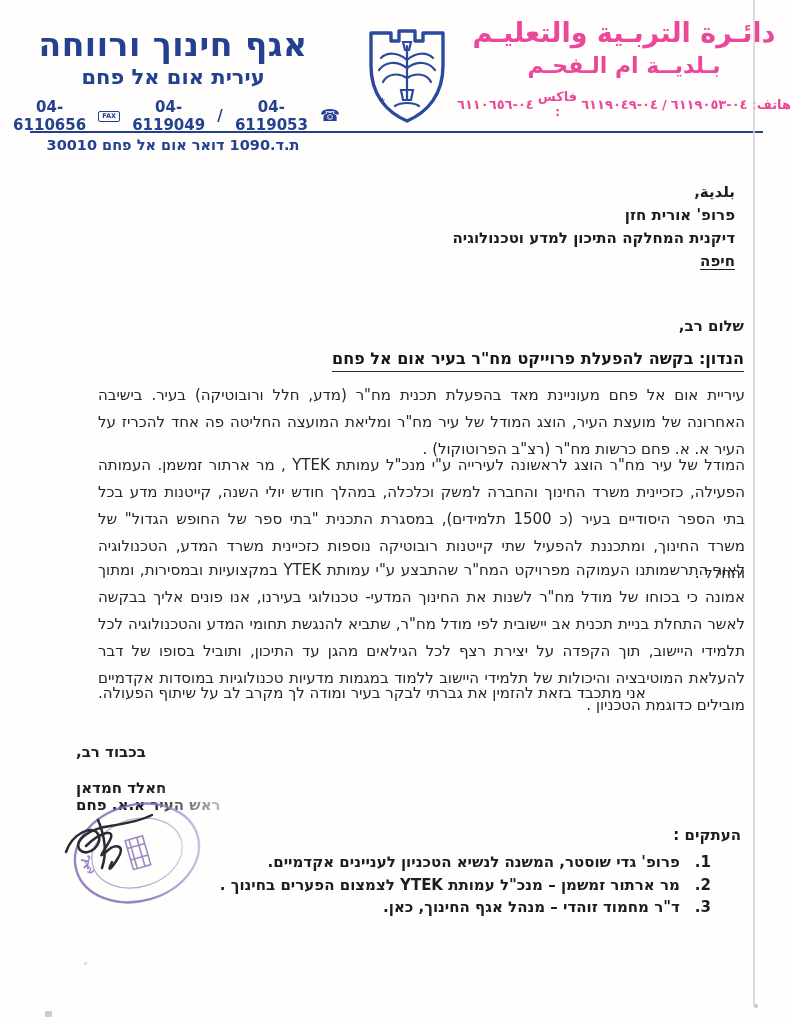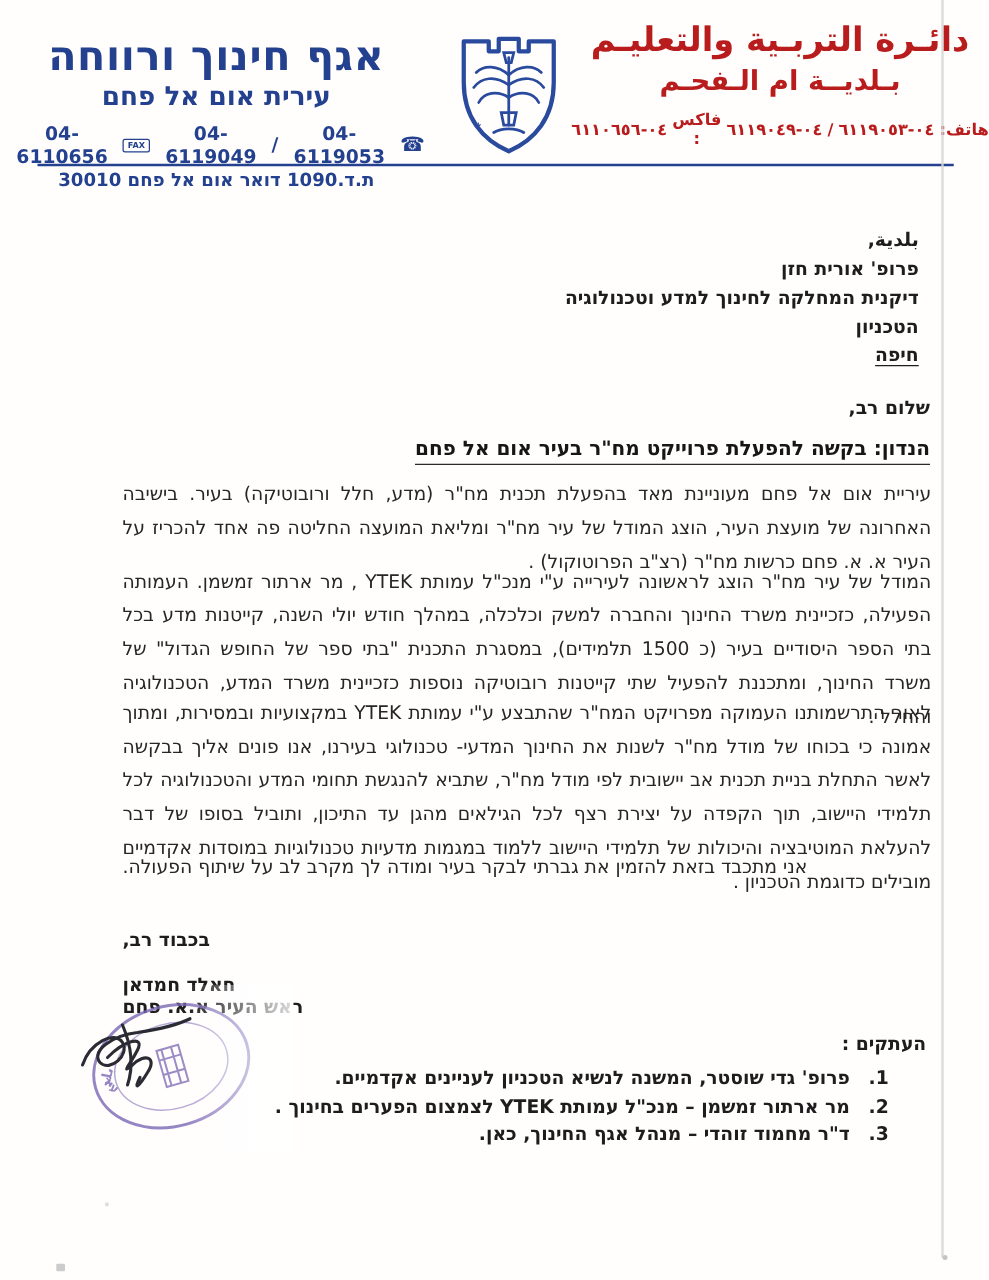--- a/index.html
+++ b/index.html
@@ -12,39 +12,39 @@
   .hdr-heb{position:absolute; left:6px; top:28px; width:334px; text-align:center; color:#24418f;}
   .hdr-heb .t1{font-size:33px; font-weight:bold; letter-spacing:.5px; line-height:34px;}
   .hdr-heb .t2{font-size:21px; font-weight:bold; margin-top:3px;}
   .contact-row{margin-top:9px; display:flex; justify-content:center; align-items:center; gap:5px;
     direction:rtl; font-size:15px; font-weight:bold;}
   .contact-row .num{direction:ltr; unicode-bidi:embed;}
   .phone-glyph{font-size:16px; line-height:14px;}
   .fax-box{display:inline-block; border:1.5px solid #24418f; border-radius:2px;
     font-size:6.5px; font-weight:bold; padding:1px 3px; line-height:7px; vertical-align:middle;}
   .hdr-heb .t3{font-size:14.5px; font-weight:bold; margin-top:3px;}
-  .hdr-arb{position:absolute; right:4px; top:18px; width:326px; text-align:center; color:#b91c1c;}
+  .hdr-arb{position:absolute; right:4px; top:18px; width:326px; text-align:center; color:#ec4899;}
   .hdr-arb .t1{font-size:27px; font-weight:bold; line-height:30px;}
   .hdr-arb .t2{font-size:22px; font-weight:bold; margin-top:5px;}
   .hdr-arb .contact-row{font-size:13px; margin-top:11px; gap:4px;}
   .hdr-arb .t3{font-size:14px; font-weight:bold; margin-top:2px;}
   .logo{position:absolute; left:356px; top:24px;}
   .rule{position:absolute; top:131px; left:30px; width:733px; height:2.2px; background:#24418f;}
   
   .recipient{position:absolute; top:181px; right:56px; text-align:right;
     font-size:15px; font-weight:600; color:#1d1d1d; line-height:23px;}
   .recipient .underlined{text-decoration:underline; text-underline-offset:3px;}
   .greeting{position:absolute; top:317px; right:47px; font-size:15px; font-weight:bold; color:#1d1d1d;}
   .subject{position:absolute; top:349px; right:47px; font-size:16px; font-weight:bold; color:#161616;
     border-bottom:1.6px solid #2a2a2a; padding-bottom:3px;}
   .para{position:absolute; right:46px; left:98px; font-size:15px; line-height:27px;
     text-align:justify; color:#262626;}
   .p1{top:382px;} .p2{top:452px;} .p3{top:557px;}
   .p4{position:absolute; top:684px; right:58px; left:98px; font-size:15px; text-align:left; color:#262626;}
-  .closing{position:absolute; left:98px; top:744px; font-size:15px; font-weight:600;
+  .closing{position:absolute; left:76px; top:744px; font-size:15px; font-weight:600;
     color:#1d1d1d; line-height:17px; text-align:left;}
   .signer{margin-top:19px;}
   
   .copies-label{position:absolute; top:826px; right:50px; font-size:15px; font-weight:700; color:#1d1d1d;}
   .copies{position:absolute; top:851px; right:80px; display:flex; flex-direction:column; color:#1d1d1d;}
   .copy-row{display:flex; direction:rtl; gap:15px; font-size:15px; font-weight:600; line-height:22.7px;}
   .copy-row .n{min-width:16px; text-align:right;}
   
   .stamp{position:absolute; left:50px; top:788px;}
   .edge-line{position:absolute; left:753px; top:0; width:2px; height:1006px; background:#d6d6d6; opacity:.85;}
@@ -107,22 +107,21 @@
       <span>فاكس :</span>
       <span class="num">٠٤-٦١١٠٦٥٦</span>
     </div>
   </div>
 
   <div class="rule"></div>
 
   <div class="recipient">
     <div>بلدية,</div>
     <div>פרופ' אורית חזן</div>
-    <div>דיקנית המחלקה לחינוך למדע וטכנולוגיה</div>
-    <div>הטכניון</div>
+    <div>דיקנית המחלקה התיכון למדע וטכנולוגיה</div>
     <div class="underlined">חיפה</div>
   </div>
 
   <div class="greeting">שלום רב,</div>
 
   <div class="subject">הנדון: בקשה להפעלת פרוייקט מח"ר בעיר אום אל פחם</div>
 
   <div class="para p1">עיריית אום אל פחם מעוניינת מאד בהפעלת תכנית מח"ר (מדע, חלל ורובוטיקה) בעיר. בישיבה האחרונה של מועצת העיר, הוצג המודל של עיר מח"ר ומליאת המועצה החליטה פה אחד להכריז על העיר א. א. פחם כרשות מח"ר (רצ"ב הפרוטוקול) .</div>
   <div class="para p2">המודל של עיר מח"ר הוצג לראשונה לעירייה ע"י מנכ"ל עמותת YTEK , מר ארתור זמשמן. העמותה הפעילה, כזכיינית משרד החינוך והחברה למשק וכלכלה, במהלך חודש יולי השנה, קייטנות מדע בכל בתי הספר היסודיים בעיר (כ 1500 תלמידים), במסגרת התכנית "בתי ספר של החופש הגדול" של משרד החינוך, ומתכננת להפעיל שתי קייטנות רובוטיקה נוספות כזכיינית משרד המדע, הטכנולוגיה והחלל .</div>
   <div class="para p3">לאור התרשמותנו העמוקה מפרויקט המח"ר שהתבצע ע"י עמותת YTEK במקצועיות ובמסירות, ומתוך אמונה כי בכוחו של מודל מח"ר לשנות את החינוך המדעי- טכנולוגי בעירנו, אנו פונים אליך בבקשה לאשר התחלת בניית תכנית אב יישובית לפי מודל מח"ר, שתביא להנגשת תחומי המדע והטכנולוגיה לכל תלמידי היישוב, תוך הקפדה על יצירת רצף לכל הגילאים מהגן עד התיכון, ותוביל בסופו של דבר להעלאת המוטיבציה והיכולות של תלמידי היישוב ללמוד במגמות מדעיות טכנולוגיות במוסדות אקדמיים מובילים כדוגמת הטכניון .</div>

